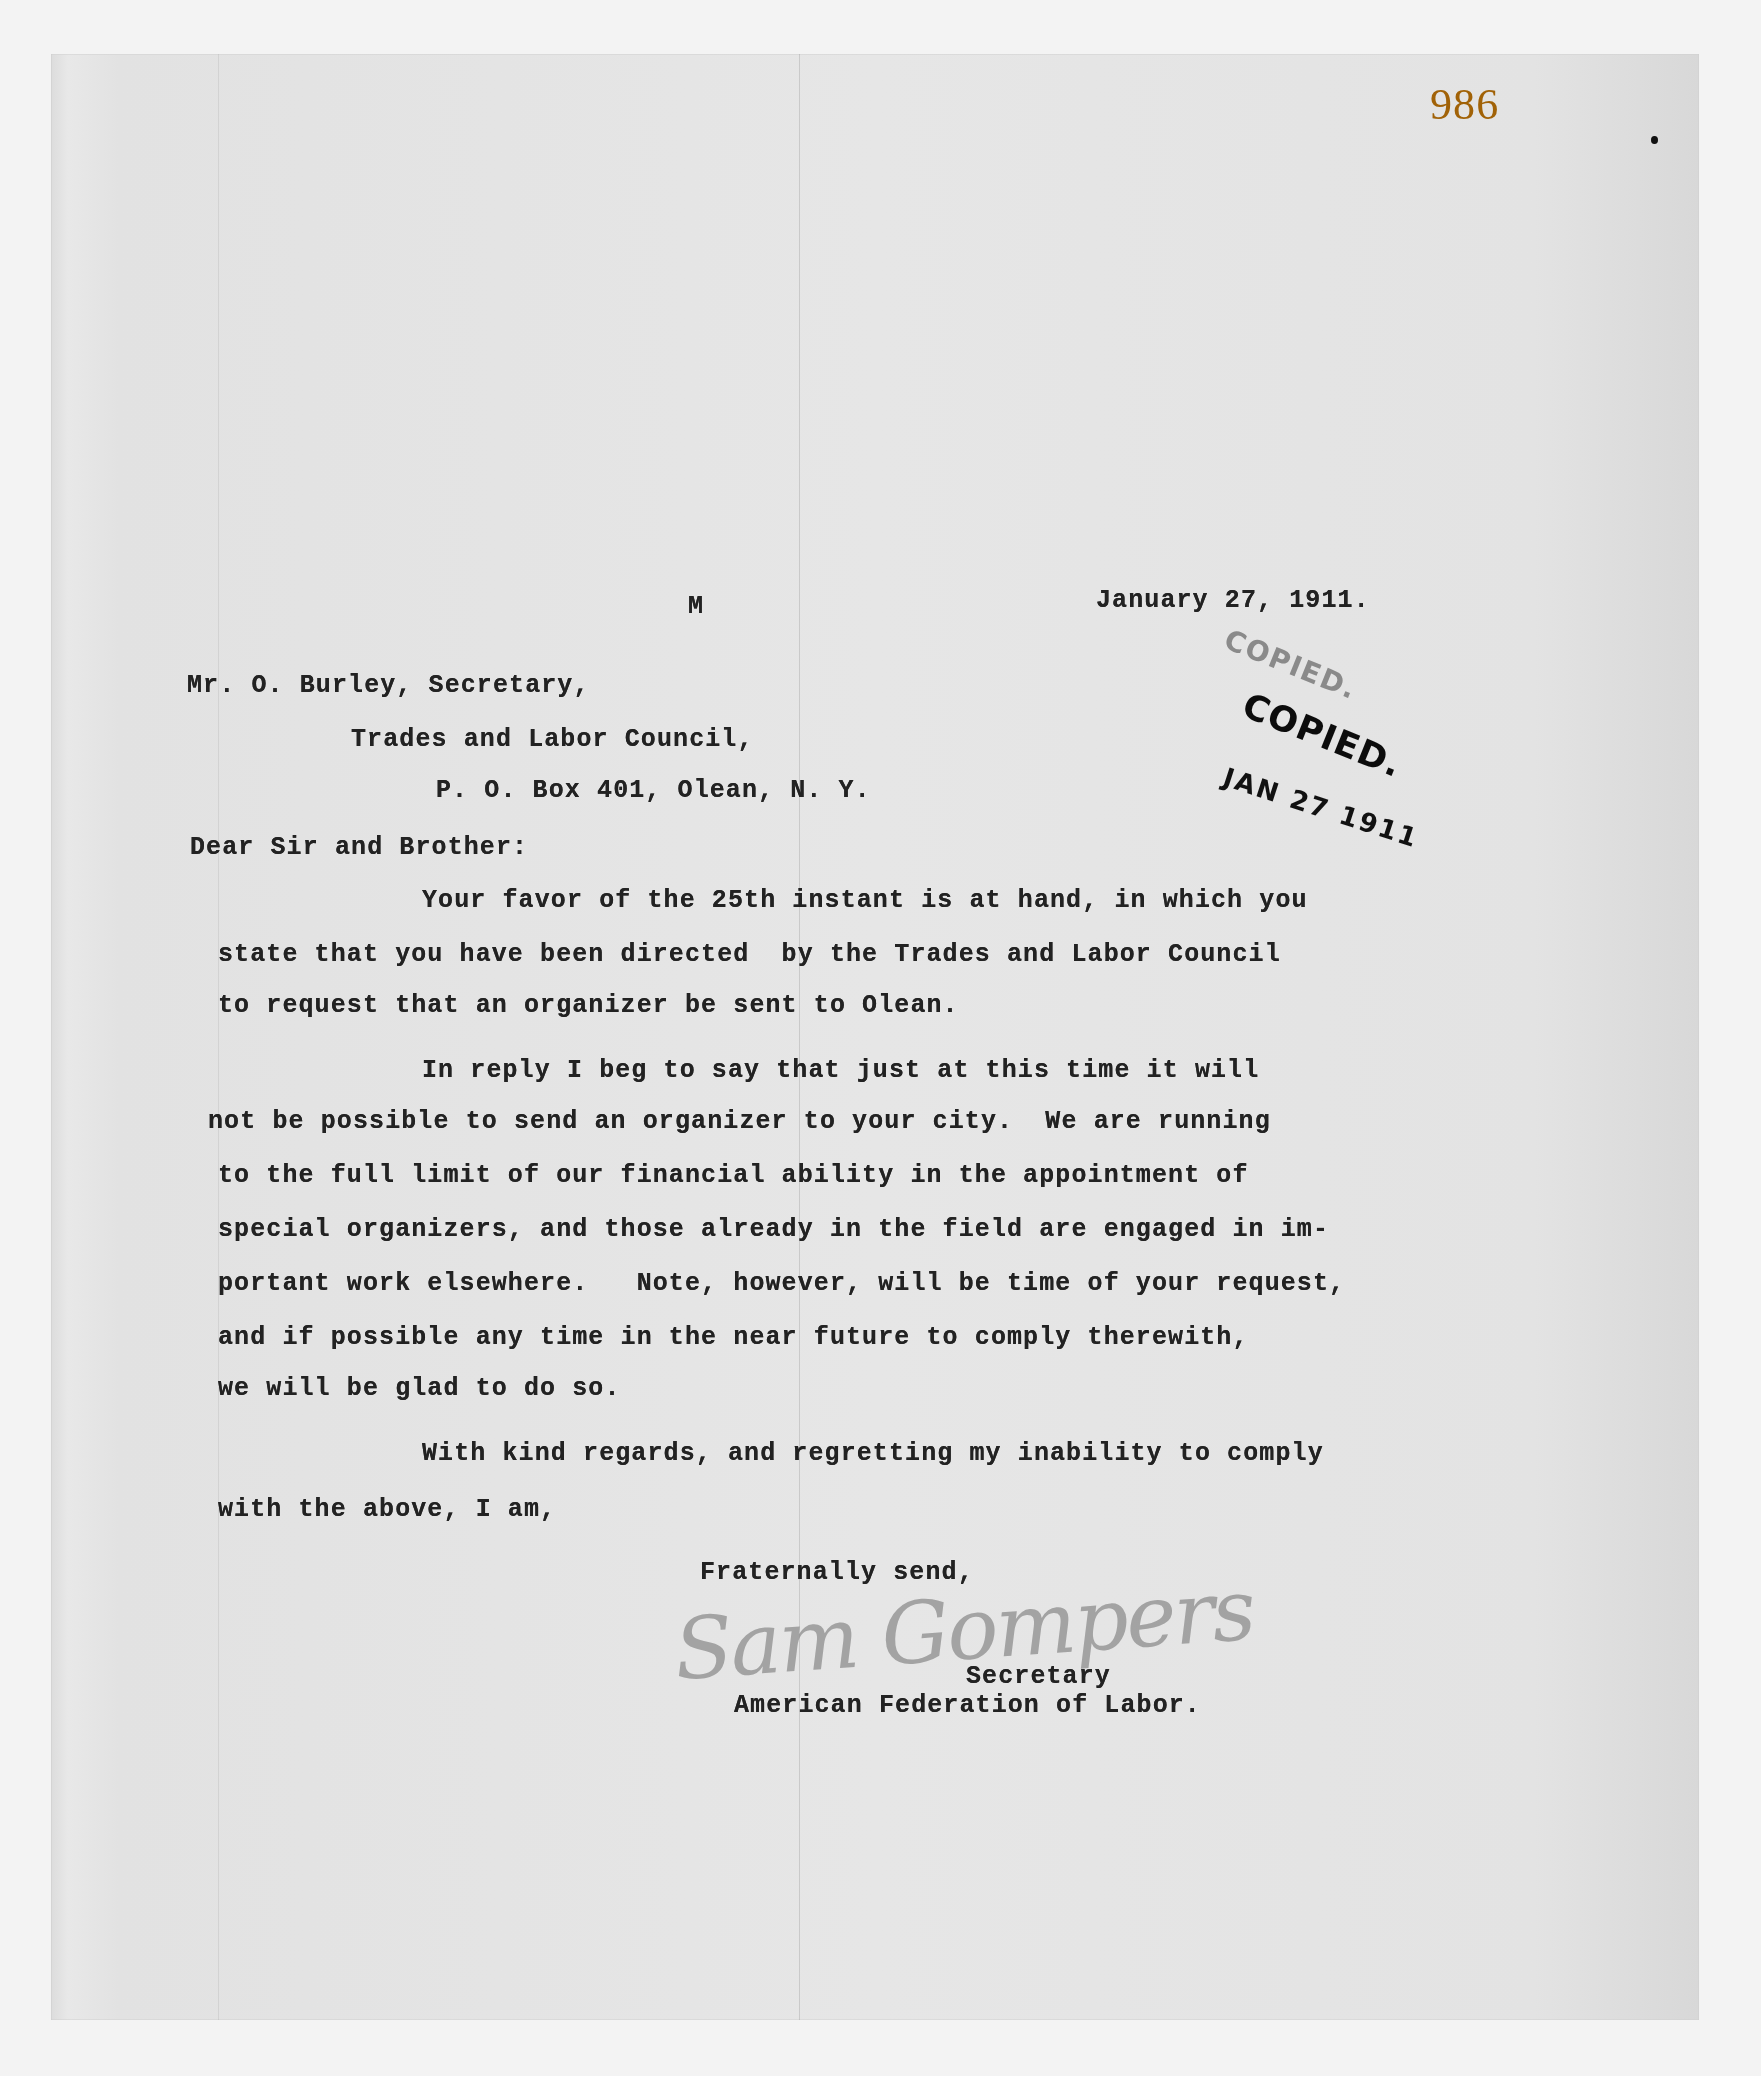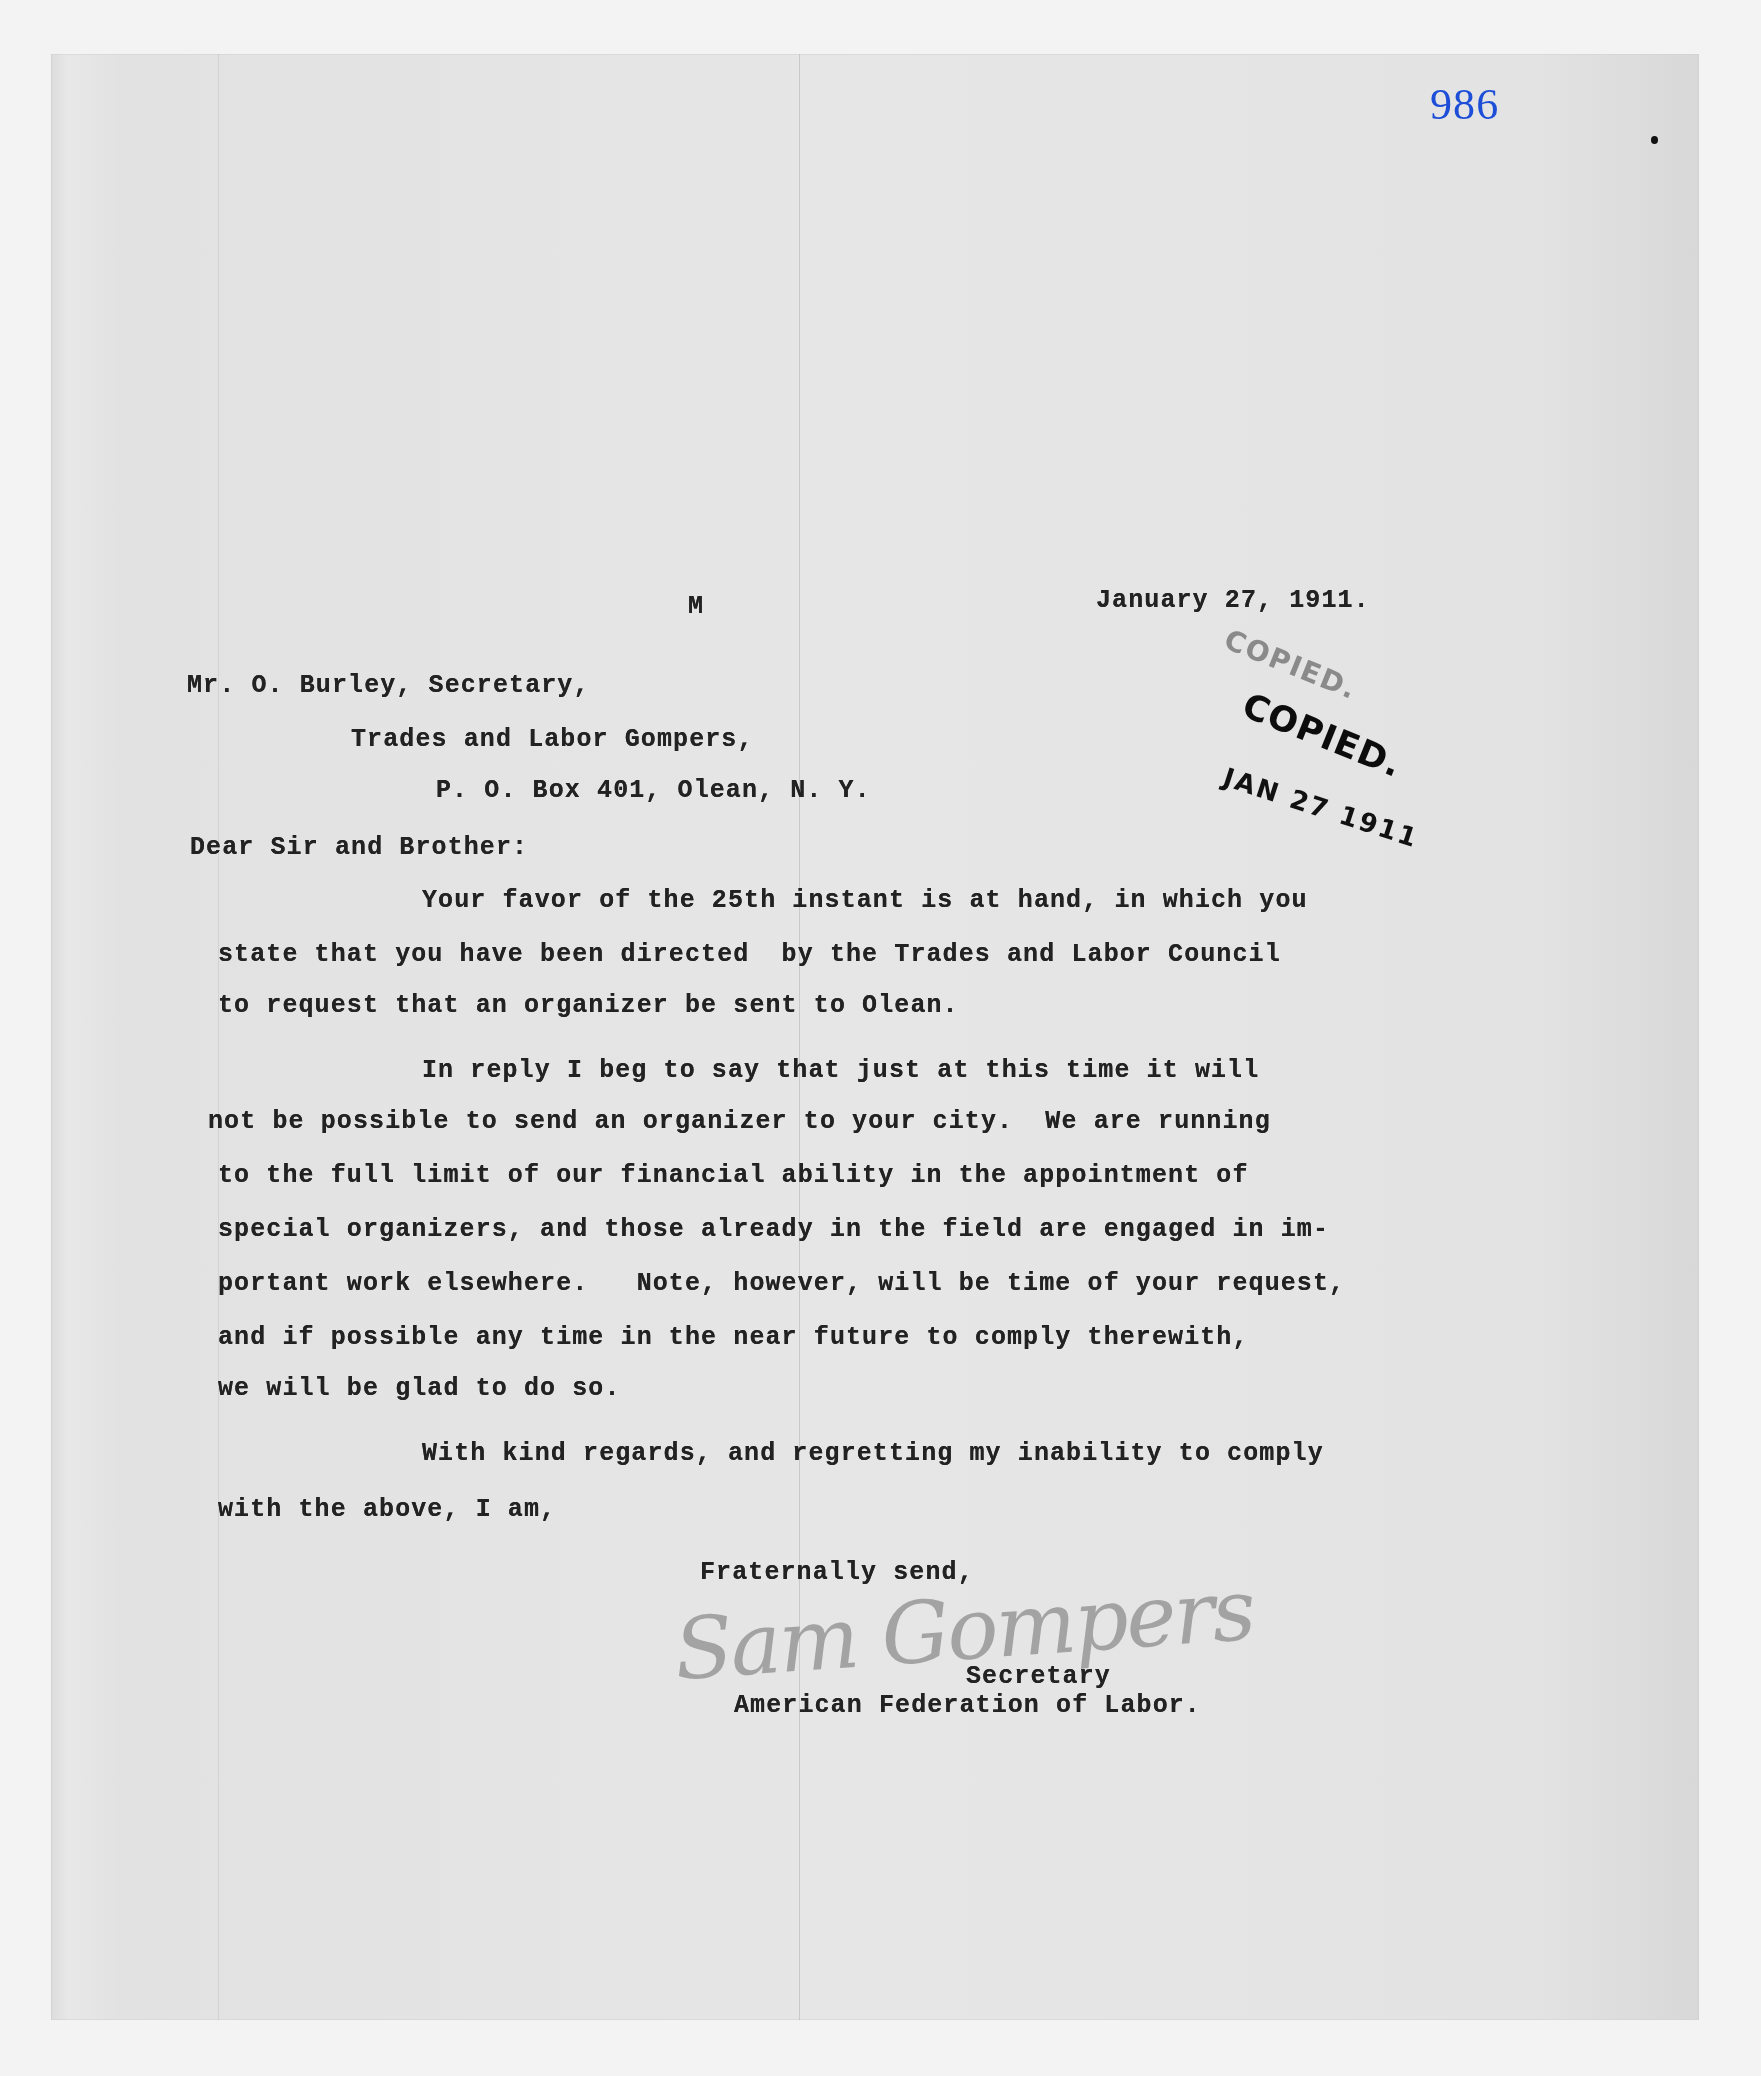--- a/index.html
+++ b/index.html
@@ -39,21 +39,21 @@
       font-family: "Liberation Mono", "DejaVu Sans Mono", monospace;
       font-size: 25px;
       font-weight: bold;
       letter-spacing: 1.1px;
       color: #222;
       text-shadow: 0 0 0.6px #444;
     }
     .page-number {
       font-family: "Liberation Serif", "DejaVu Serif", serif;
       font-size: 44px;
-      color: #1d4ed8;
+      color: #a16207;
       letter-spacing: 1.1px;
     }
     .stamp {
       position: absolute;
       font-family: "DejaVu Sans", "Liberation Sans", sans-serif;
       font-weight: bold;
       transform-origin: left top;
     }
     .stamp-faint {
       color: #8a8a8a;
@@ -101,21 +101,21 @@
 <div class="dot" style="left:1651px; top:136px"></div>
 
 <div class="abs typed" style="left:688px; top:592px">M</div>
 <div class="abs typed" style="left:1096px; top:586px">January 27, 1911.</div>
 
 <div class="stamp stamp-faint" style="left:1232px; top:623px">COPIED.</div>
 <div class="stamp stamp-bold" style="left:1252px; top:685px">COPIED.</div>
 <div class="stamp stamp-date" style="left:1229px; top:762px">JAN 27 1911</div>
 
 <div class="abs typed" style="left:187px; top:671px">Mr. O. Burley, Secretary,</div>
-<div class="abs typed" style="left:351px; top:725px">Trades and Labor Gompers,</div>
+<div class="abs typed" style="left:351px; top:725px">Trades and Labor Council,</div>
 <div class="abs typed" style="left:436px; top:776px">P. O. Box 401, Olean, N. Y.</div>
 
 <div class="abs typed" style="left:190px; top:833px">Dear Sir and Brother:</div>
 
 <div>
   <div class="abs typed" style="left:422px; top:886px">Your favor of the 25th instant is at hand, in which you</div>
   <div class="abs typed" style="left:218px; top:940px">state that you have been directed  by the Trades and Labor Council</div>
   <div class="abs typed" style="left:218px; top:991px">to request that an organizer be sent to Olean.</div>
   <div class="abs typed" style="left:422px; top:1056px">In reply I beg to say that just at this time it will</div>
   <div class="abs typed" style="left:208px; top:1107px">not be possible to send an organizer to your city.  We are running</div>

